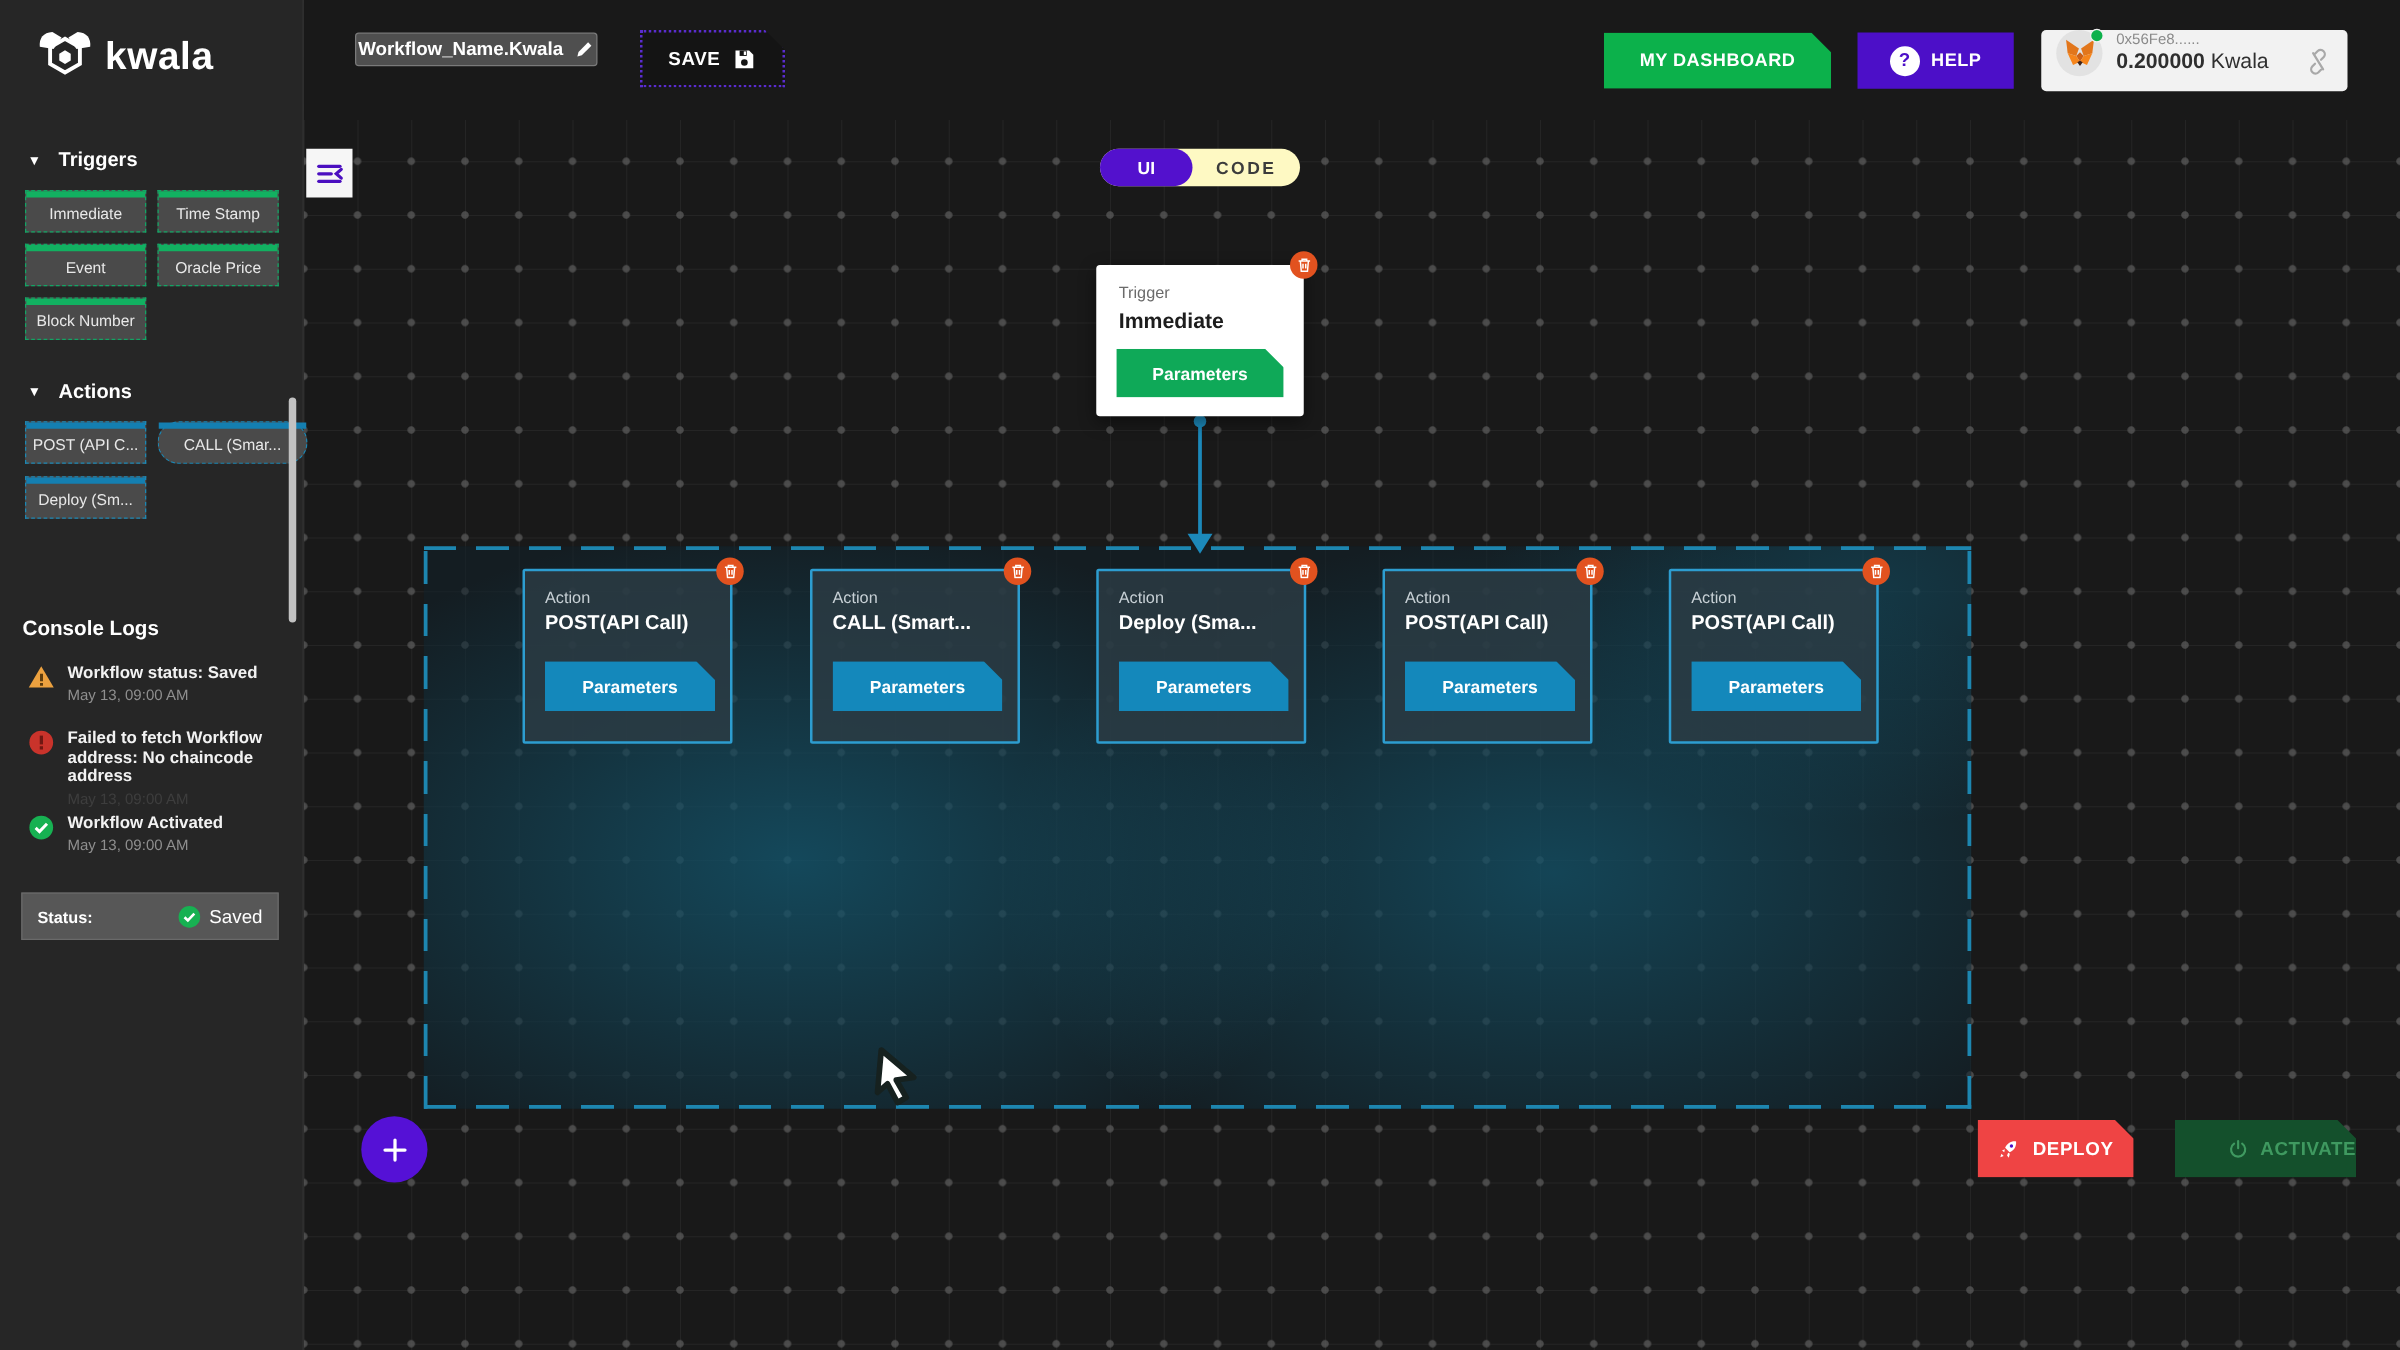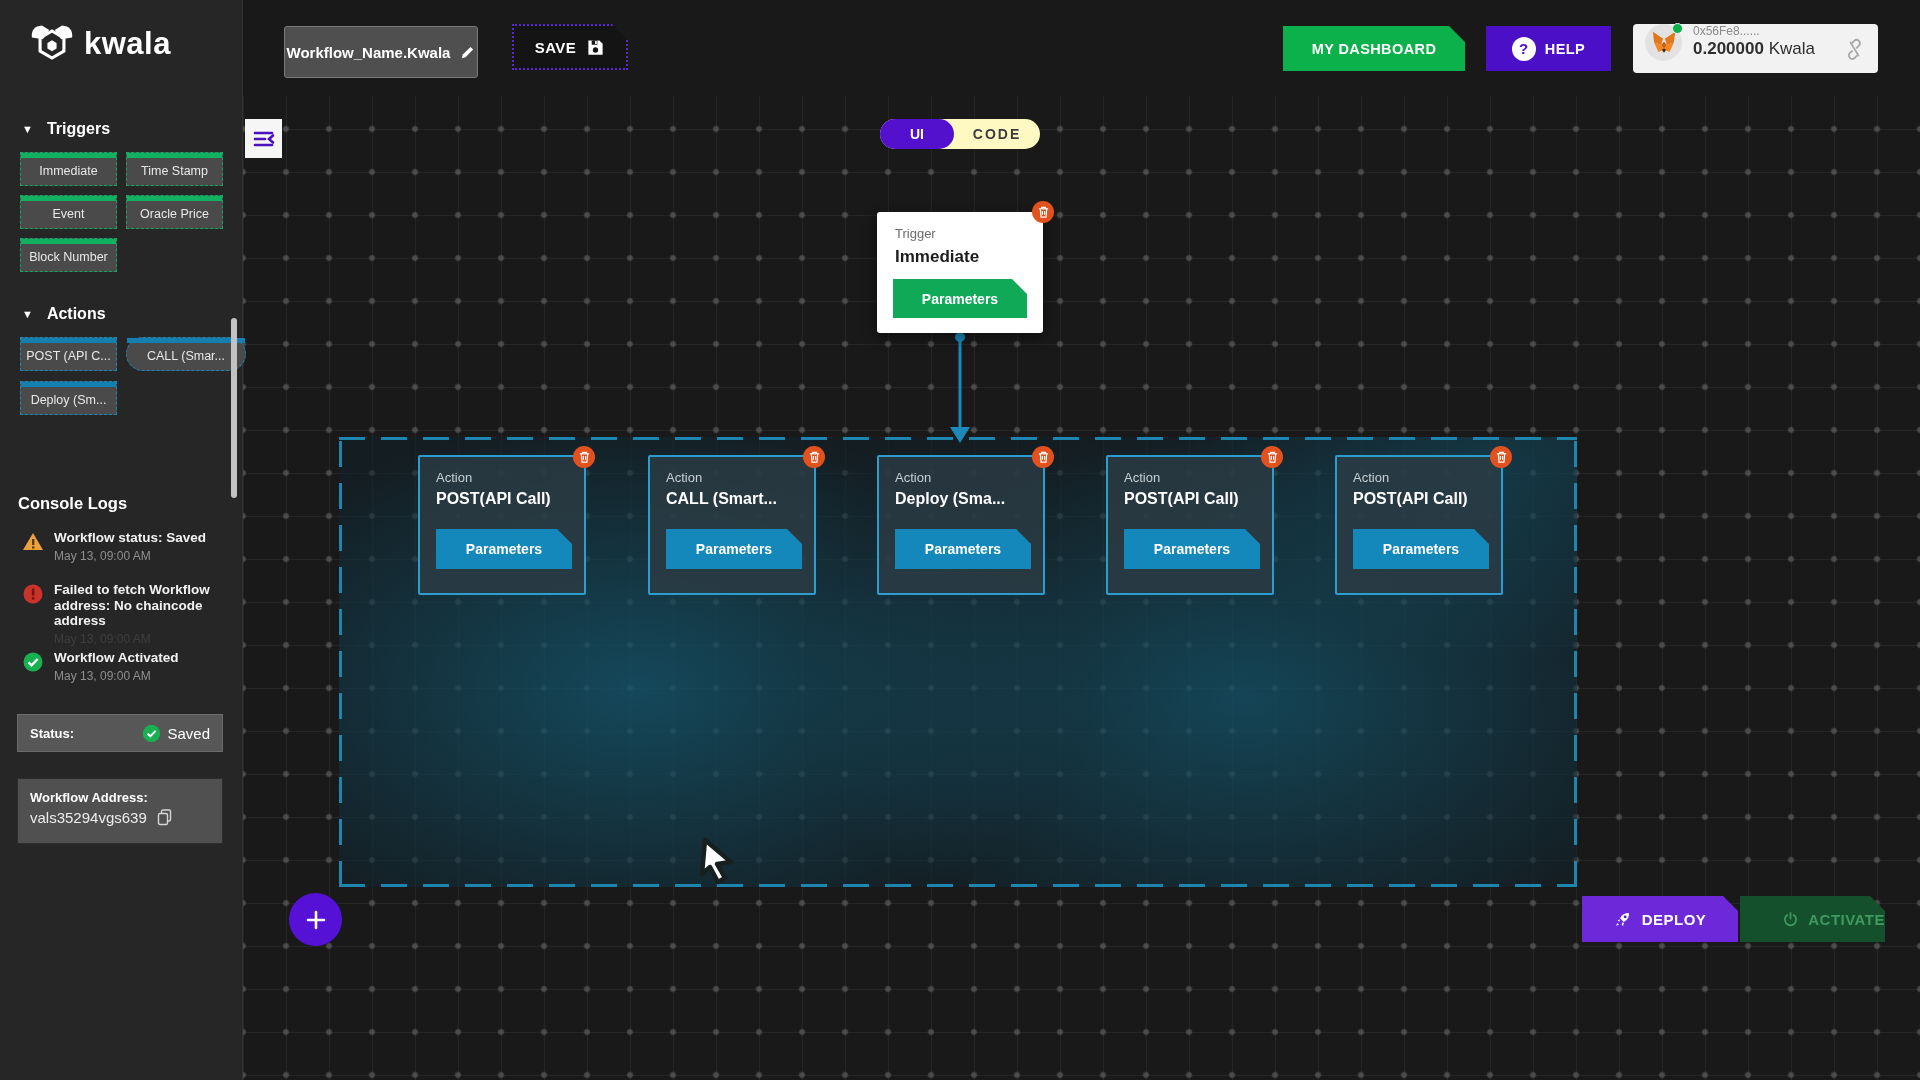--- a/index.html
+++ b/index.html
@@ -61,21 +61,21 @@
   }
   .address-label { color:#fff; font-size:13px; font-weight:bold; }
   .address-row { display:flex; align-items:center; gap:10px; margin-top:4px; }
   .address-value { color:#ececec; font-size:15px; }
   .copy-btn { background:none; border:none; cursor:pointer; padding:0; line-height:0; }
 
   .sidebar-scrollbar { position:absolute; left:231px; top:318px; width:6px; height:180px; background:#c2c2c2; border-radius:3px; }
 
   
   .workflow-name {
-    position:absolute; left:284px; top:26px; width:194px; height:52px; z-index:6;
+    position:absolute; left:284px; top:26px; width:194px; height:27px; z-index:6;
     background:#4f4f4f; border:1px solid #7a7a7a; border-radius:3px;
     display:flex; align-items:center; justify-content:center; gap:10px;
     color:#fff; font-size:15px; font-weight:bold; cursor:text;
   }
   .save-btn {
     position:absolute; left:512px; top:24px; width:116px; height:46px; z-index:6;
     background:#141414; border:2px dotted #5a2ccf;
     clip-path:polygon(0 0, calc(100% - 16px) 0, 100% 16px, 100% 100%, 0 100%);
     display:flex; align-items:center; justify-content:center; gap:10px;
     color:#fff; font-size:15px; font-weight:bold; letter-spacing:0.5px; cursor:pointer;
@@ -156,22 +156,22 @@
   .action-card {
     position:absolute; top:455px; width:168px; height:140px; z-index:3;
     background:rgba(44,60,68,0.82); border:2px solid #2d9dd0; border-radius:2px;
   }
   .action-card .type-label { position:absolute; left:16px; top:13px; color:#c7d0d5; font-size:13px; }
   .action-card .node-title { position:absolute; left:16px; top:33px; color:#fff; font-size:16px; font-weight:bold; white-space:nowrap; }
   .action-card .param-btn { top:72px; width:136px; height:40px; }
   .pos1{left:418px;} .pos2{left:648px;} .pos3{left:877px;} .pos4{left:1106px;} .pos5{left:1335px;}
 
   .deploy-btn {
-    position:absolute; left:1582px; top:896px; width:156px; height:46px; z-index:4;
-    background:#6d28d9; border:none;
+    position:absolute; left:1582px; top:896px; width:125px; height:46px; z-index:4;
+    background:#ef4444; border:none;
     clip-path:polygon(0 0, calc(100% - 15px) 0, 100% 15px, 100% 100%, 0 100%);
     display:flex; align-items:center; justify-content:center; gap:10px;
     color:#fff; font-size:15px; font-weight:bold; letter-spacing:0.5px; cursor:pointer;
   }
   .activate-btn {
     position:absolute; left:1740px; top:896px; width:145px; height:46px; z-index:4;
     background:#14502c; border:none;
     clip-path:polygon(0 0, calc(100% - 15px) 0, 100% 15px, 100% 100%, 0 100%);
     display:flex; align-items:center; justify-content:flex-end; gap:9px;
     color:#3f9960; font-size:15px; font-weight:bold; letter-spacing:0.5px; cursor:default;
@@ -266,32 +266,20 @@
         <span style="line-height:0;">
           <svg width="19" height="19" viewBox="0 0 22 22">
             <circle cx="11" cy="11" r="10" fill="#17b152"></circle>
             <path d="M6.5 11.3 L9.6 14.3 L15.6 8" stroke="#fff" stroke-width="2.4" fill="none"></path>
           </svg>
         </span>
         <span>Saved</span>
       </span>
     </div>
 
-    <div class="address-panel">
-      <div class="address-label">Workflow Address:</div>
-      <div class="address-row">
-        <span class="address-value">vals35294vgs639</span>
-        <button class="copy-btn">
-          <svg width="15" height="17" viewBox="0 0 15 17">
-            <rect x="4.5" y="1" width="9" height="11" rx="1.5" fill="none" stroke="#d6d6d6" stroke-width="1.4"></rect>
-            <rect x="1.5" y="4.5" width="9" height="11" rx="1.5" fill="#505050" stroke="#d6d6d6" stroke-width="1.4"></rect>
-          </svg>
-        </button>
-      </div>
-    </div>
 
     <div class="sidebar-scrollbar"></div>
   </aside>
 
   <div class="workflow-name">
     <span>Workflow_Name.Kwala</span>
     <span style="line-height:0;">
       <svg width="15" height="15" viewBox="0 0 16 16">
         <path d="M2 14 L3 10.2 L11.2 2 L14 4.8 L5.8 13 Z" fill="#fff"></path>
       </svg>

